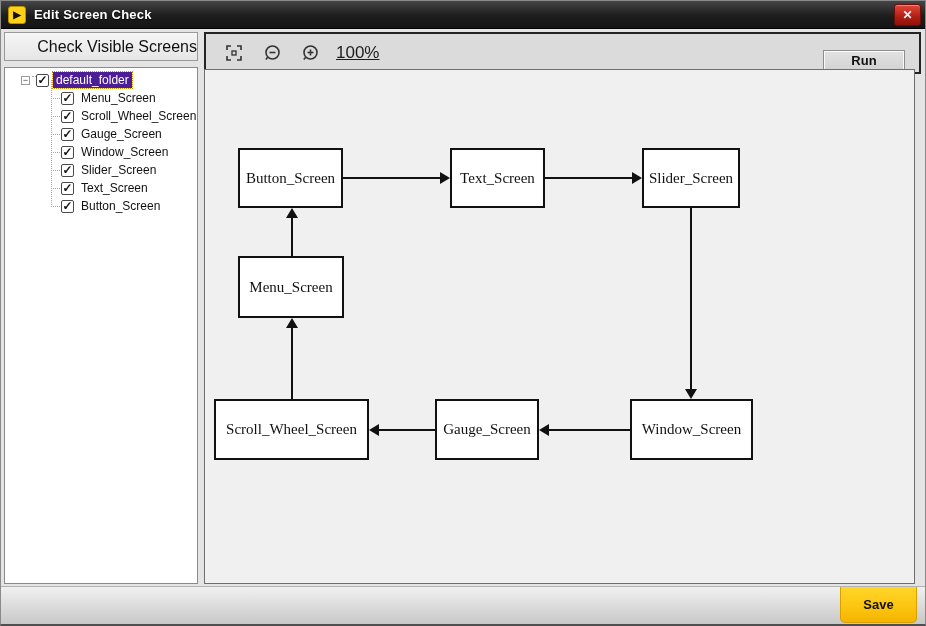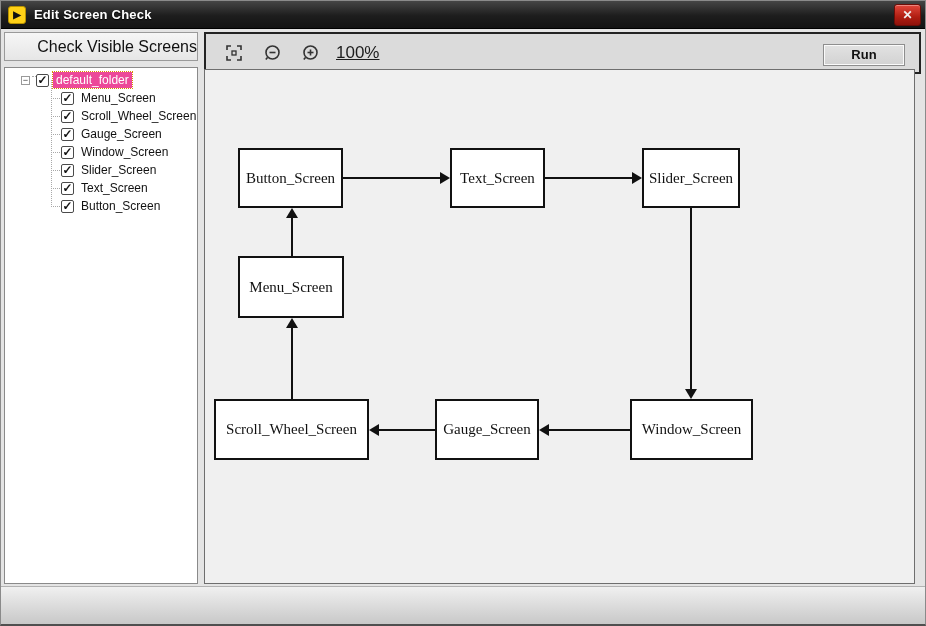--- a/index.html
+++ b/index.html
@@ -25,32 +25,32 @@
     background:linear-gradient(#f6f6f6,#e6e6e6); border:1px solid #9a9a9a;
     font-size:16px; color:#111; text-align:right; line-height:27px; cursor:pointer; }
   .tree-panel{ position:absolute; left:3px; top:66px; width:194px; height:517px;
     background:#fff; border:1px solid #8a8a8a; overflow:hidden; }
   .tree-row{ position:absolute; height:18px; display:flex; align-items:center; }
   .expander{ width:9px; height:9px; border:1px solid #9a9a9a; background:#fff; color:#333;
     font-size:9px; line-height:6px; text-align:center; margin-right:6px; cursor:pointer; }
   .checkbox{ width:13px; height:13px; border:1px solid #4a4a4a; border-radius:2px; background:#fff;
     color:#111; font-size:12px; line-height:11px; text-align:center; font-weight:bold; margin-right:4px; cursor:pointer; }
   .tree-label{ font-size:12px; color:#111; padding:1px 3px; white-space:nowrap; cursor:default; }
-  .tree-label.selected{ background:#ec4899; color:#fff; outline:1px dotted #d88d00; }
+  .tree-label.selected{ background:#4c1d95; color:#fff; outline:1px dotted #d88d00; }
   .tln-v{ position:absolute; left:46px; top:12px; height:127px; border-left:1px dotted #a9a9a9; }
   .tln-h{ position:absolute; left:46px; width:9px; border-top:1px dotted #a9a9a9; }
   .tln-r{ position:absolute; left:27px; top:8px; width:8px; border-top:1px dotted #a9a9a9; }
 
   
   .toolbar{ position:absolute; left:203px; top:31px; width:717px; height:42px;
     background:#DBDBDB; border:2px solid #232323; display:flex; align-items:center; }
   .tool-icon{ width:20px; height:20px; margin-left:18px; cursor:pointer; display:flex;
     align-items:center; justify-content:center; }
   .zoom-level{ font-size:17px; color:#1c1c1c; text-decoration:underline; margin-left:16px; cursor:pointer; }
-  .run-btn{ position:absolute; right:14px; top:10px; width:82px; height:22px;
+  .run-btn{ position:absolute; right:14px; top:16px; width:82px; height:22px;
     background:linear-gradient(#e2e2e2,#d2d2d2); border:1px solid #8e8e8e;
     box-shadow:inset 0 0 0 1px #fafafa; font-size:13px; font-weight:bold; color:#111;
     text-align:center; line-height:20px; cursor:pointer; }
 
   
   .canvas{ position:absolute; left:203px; top:68px; width:711px; height:515px;
     background:#F0F0F0; border:1px solid #6e6e6e; }
   .node{ position:absolute; background:#fff; border:2px solid #111;
     font-family:"Liberation Serif", "DejaVu Serif", serif; font-size:15px; color:#111;
     display:flex; align-items:center; justify-content:center; white-space:nowrap; }
@@ -201,15 +201,16 @@
     <div class="edge e5"></div>
     <div class="arr arr-l a5"></div>
     <div class="edge e6"></div>
     <div class="arr arr-u a6"></div>
     <div class="edge e7"></div>
     <div class="arr arr-u a7"></div>
   </div>
 
   <div class="footer">
     <button class="cancel-btn">Cancel</button>
+    <button class="save-btn">Save</button>
   </div>
 
 </div>
 
 </body></html>

